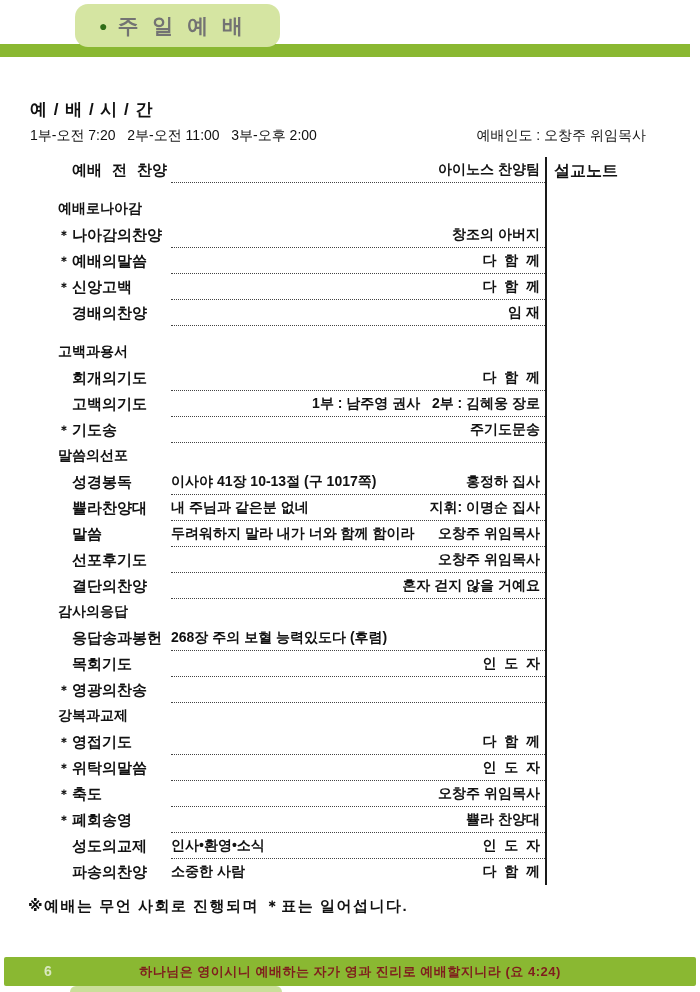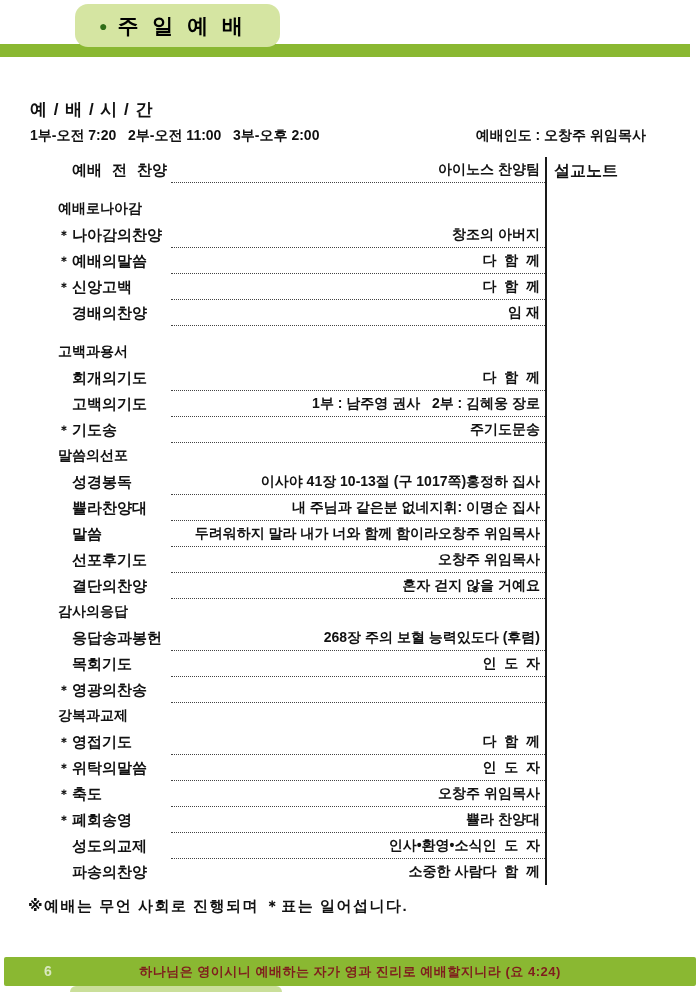--- a/index.html
+++ b/index.html
@@ -10,35 +10,35 @@
   }
   
   .header-tab {
     position:absolute; left:75px; top:4px; width:205px; height:43px;
     background:#d5e5a2; border-radius:13px;
     display:flex; align-items:center; padding-left:24px; box-sizing:border-box;
     z-index:2;
   }
   .header-tab .bullet { font-size:14px; color:#2f6d18; margin-right:10px; }
   .header-tab .tab-label {
-    font-size:21px; font-weight:bold; color:#000000; letter-spacing:4px; white-space:pre;
+    font-size:21px; font-weight:bold; color:#737373; letter-spacing:4px; white-space:pre;
   }
   .header-bar {
     position:absolute; left:0; top:44px; width:690px; height:13px;
     background:#8ab832; z-index:1;
   }
   
   .times-title {
     position:absolute; left:30px; top:98px;
     font-size:17px; font-weight:bold; color:#111; white-space:pre; letter-spacing:1px;
   }
   .times-row {
     position:absolute; left:30px; top:127px; width:616px;
     display:flex; justify-content:space-between;
-    font-size:14px; font-weight:bold; white-space:pre;
+    font-size:14px; font-weight:normal; white-space:pre;
   }
   
   .order-wrap { position:absolute; left:0; top:157px; width:700px; display:flex; align-items:stretch;margin-left:36px; }
   .order-table { width:509px; box-sizing:border-box; padding-left:22px; }
   .notes-col {
     flex:1; border-left:2px solid #1a1a1a;
     padding:4px 0 0 7px; font-size:16px; font-weight:bold;
   }
   .row { display:flex; align-items:center; height:26px; }
   .row.gap { margin-top:13px; }
@@ -50,21 +50,21 @@
   .section-label {
     width:113px; flex:none; font-size:14px; font-weight:bold; white-space:nowrap;
     text-align:justify; text-align-last:justify;
   }
   .value {
     flex:1; height:100%; display:flex; align-items:center;
     margin-left:4px; padding-right:5px; box-sizing:border-box;
     font-size:14px; font-weight:bold;
   }
   .value.dotted { border-bottom:1px dotted #444; }
-  .mid { flex:1; text-align:right; white-space:pre; }
+  .mid { flex:1; text-align:left; white-space:pre; }
   .right { flex:none; text-align:left; white-space:pre; }
   
   .footnote {
     position:absolute; left:28px; top:897px;
     font-size:15px; font-weight:bold; letter-spacing:1.5px; white-space:pre;
   }
   
   .footer-bar {
     position:absolute; left:4px; top:957px; width:692px; height:29px;
     background:#8ab832; border-radius:2px;

